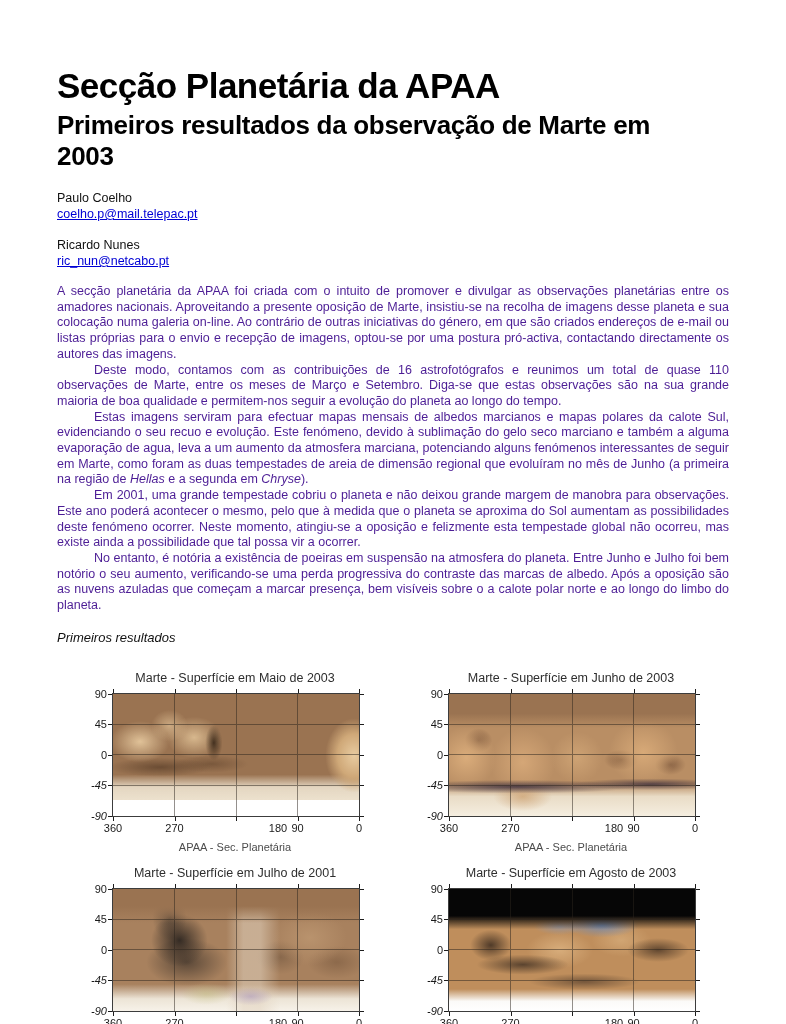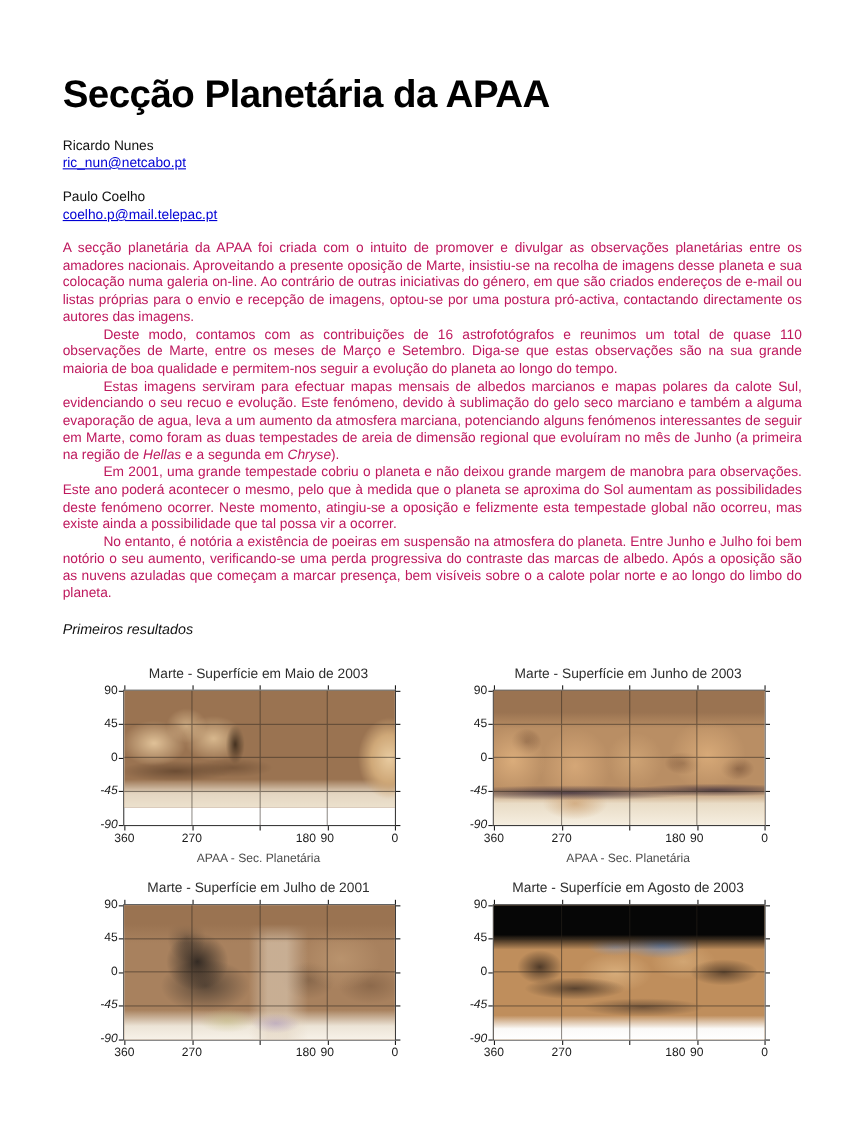--- a/index.html
+++ b/index.html
@@ -20,21 +20,21 @@
     color:#000;max-width:600px;letter-spacing:-0.3px;
   }
 
   
   .authors{margin-top:18px;font-size:12.5px;line-height:16px;}
   .author{margin-bottom:15px;}
   .author .name{display:block;color:#111;}
   .author a{color:#0000d4;text-decoration:underline;cursor:pointer;}
 
   
-  .bodytext{margin-top:9px;font-size:12.5px;line-height:15.7px;text-align:justify;color:#be185d;}
+  .bodytext{margin-top:9px;font-size:12.5px;line-height:15.7px;text-align:justify;color:#4c1d95;}
   .bodytext p{margin:0;}
   .bodytext p.ind{text-indent:37px;}
   .bodytext .it{font-style:italic;}
 
   .section-heading{
     margin-top:16px;font-size:13px;font-style:italic;color:#101010;
   }
 
   
   .charts{
@@ -143,29 +143,30 @@
       linear-gradient(to bottom, rgba(0,0,0,0) 82%, #fbfaf8 92%, #ffffff 100%),
       linear-gradient(#bf8e5c,#bf8e5c);
   }
 </style>
 </head>
 <body>
 
 <div class="content">
 
   <h1 class="article-title">Secção Planetária da APAA</h1>
+  <h2 class="article-subtitle">Primeiros resultados da observação de Marte em 2003</h2>
 
   <div class="authors">
+    <div class="author">
+      <span class="name">Paulo Coelho</span>
+      <a href="#">coelho.p@mail.telepac.pt</a>
+    </div>
     <div class="author">
       <span class="name">Ricardo Nunes</span>
       <a href="#">ric_nun@netcabo.pt</a>
-    </div>
-    <div class="author">
-      <span class="name">Paulo Coelho</span>
-      <a href="#">coelho.p@mail.telepac.pt</a>
     </div>
   </div>
 
   <div class="bodytext">
     <p>A secção planetária da APAA foi criada com o intuito de promover e divulgar as observações planetárias entre os amadores nacionais. Aproveitando a presente oposição de Marte, insistiu-se na recolha de imagens desse planeta e sua colocação numa galeria on-line. Ao contrário de outras iniciativas do género, em que são criados endereços de e-mail ou listas próprias para o envio e recepção de imagens, optou-se por uma postura pró-activa, contactando directamente os autores das imagens.</p>
     <p class="ind">Deste modo, contamos com as contribuições de 16 astrofotógrafos e reunimos um total de quase 110 observações de Marte, entre os meses de Março e Setembro. Diga-se que estas observações são na sua grande maioria de boa qualidade e permitem-nos seguir a evolução do planeta ao longo do tempo.</p>
     <p class="ind"><span>Estas imagens serviram para efectuar mapas mensais de albedos marcianos e mapas polares da calote Sul, evidenciando o seu recuo e evolução. Este fenómeno, devido à sublimação do gelo seco marciano e também a alguma evaporação de agua, leva a um aumento da atmosfera marciana, potenciando alguns fenómenos interessantes de seguir em Marte, como foram as duas tempestades de areia de dimensão regional que evoluíram no mês de Junho (a primeira na região de </span><span class="it">Hellas</span><span> e a segunda em </span><span class="it">Chryse</span><span>).</span></p>
     <p class="ind">Em 2001, uma grande tempestade cobriu o planeta e não deixou grande margem de manobra para observações. Este ano poderá acontecer o mesmo, pelo que à medida que o planeta se aproxima do Sol aumentam as possibilidades deste fenómeno ocorrer. Neste momento, atingiu-se a oposição e felizmente esta tempestade global não ocorreu, mas existe ainda a possibilidade que tal possa vir a ocorrer.</p>
     <p class="ind">No entanto, é notória a existência de poeiras em suspensão na atmosfera do planeta. Entre Junho e Julho foi bem notório o seu aumento, verificando-se uma perda progressiva do contraste das marcas de albedo. Após a oposição são as nuvens azuladas que começam a marcar presença, bem visíveis sobre o a calote polar norte e ao longo do limbo do planeta.</p>
   </div>

